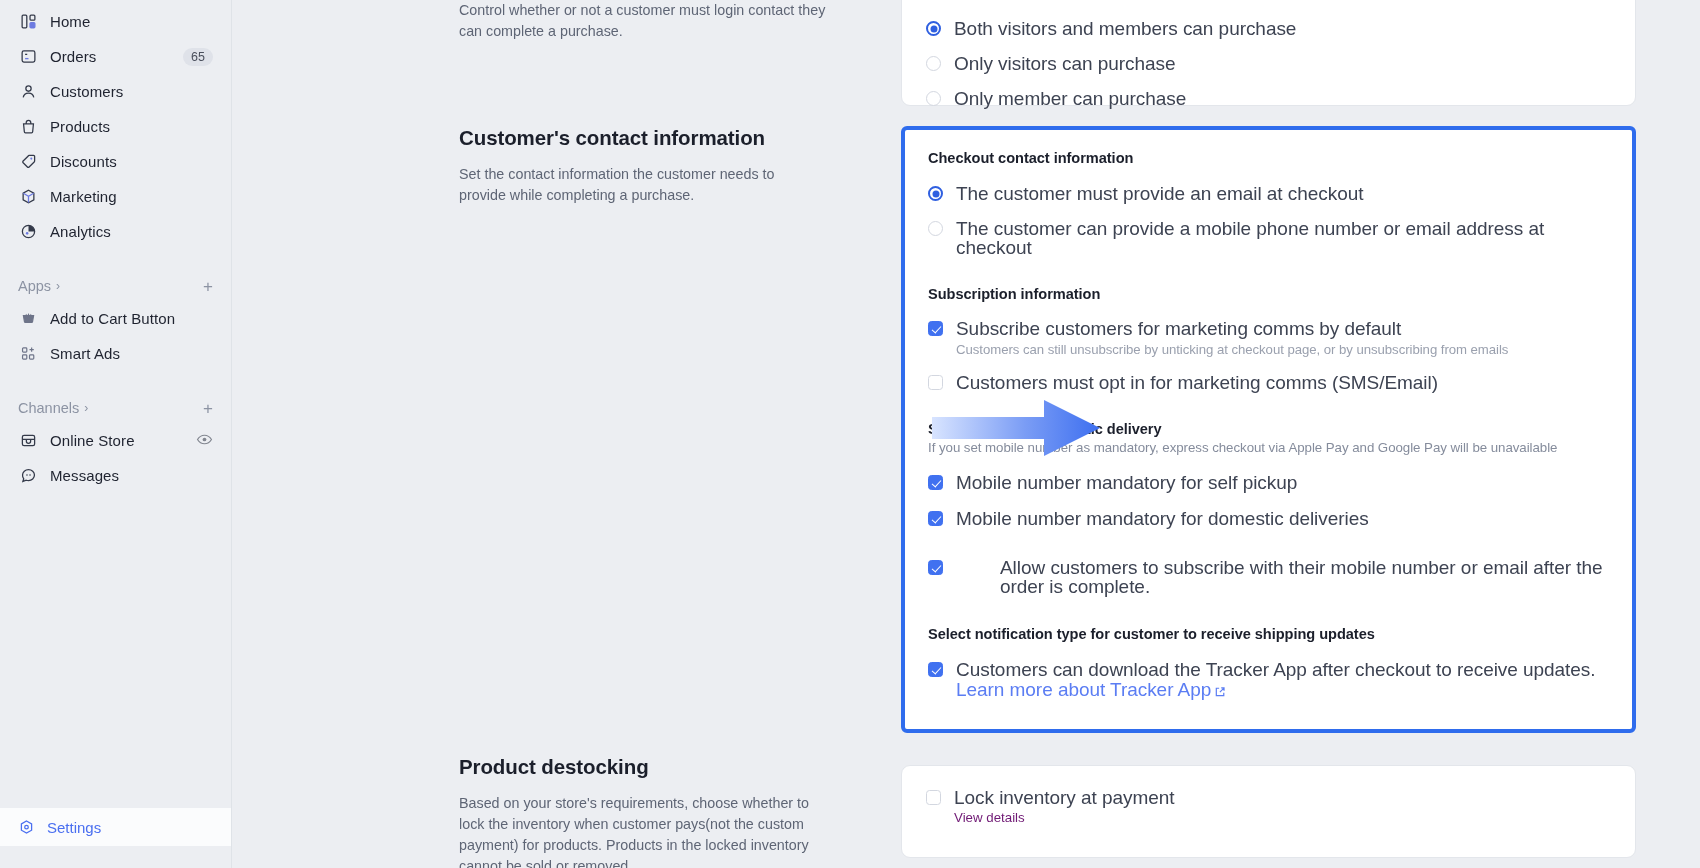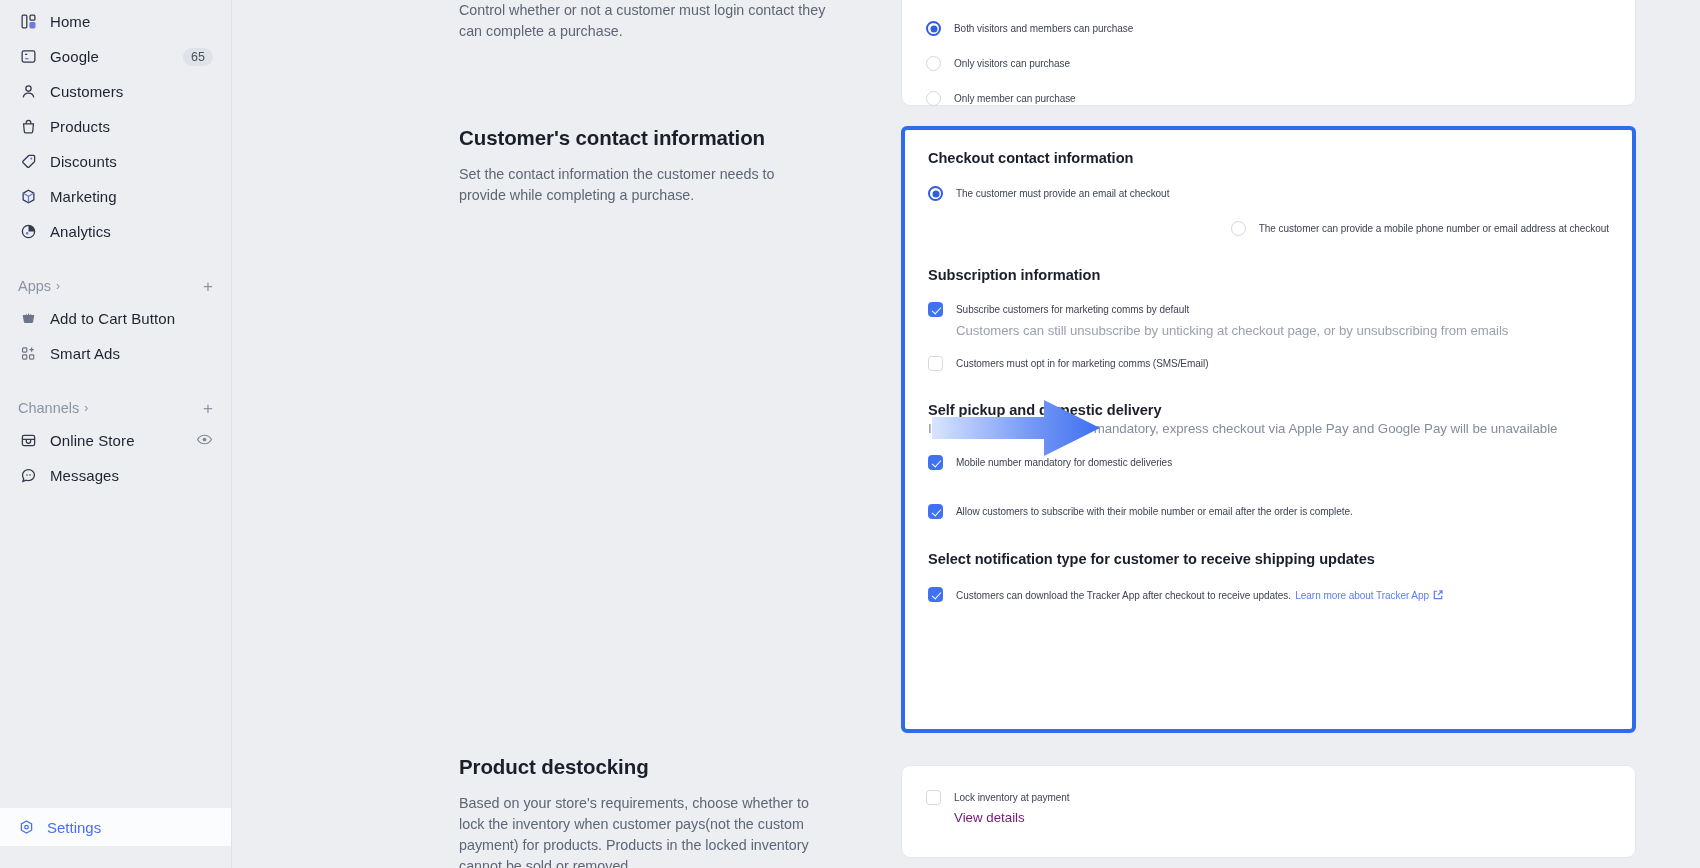--- a/index.html
+++ b/index.html
@@ -100,21 +100,21 @@
     letter-spacing: -.05px;
   }
   .grp-sub {
     font-size: 13.3px; color: #858c9c; margin-top: 3px;
     letter-spacing: -.05px;
   }
 
   .opt-row { display: flex; align-items: flex-start; }
   .opt-row + .opt-row { margin-top: 0; }
   .opt-label {
-    font-size: 10px; color: #3d4352; line-height: 19px;
+    font-size: 19px; color: #3d4352; line-height: 19px;
     letter-spacing: -.05px;
   }
   .opt-sub {
     font-size: 13.2px; color: #9aa0ae; line-height: 18px;
     margin-top: 3px; letter-spacing: -.05px;
   }
 
   .radio {
     width: 15px; height: 15px; border-radius: 50%;
     border: 1.6px solid #d3d7e0; background: #fff;
@@ -177,21 +177,21 @@
       </div>
 
       <div class="nav-item">
         <span class="ico">
           <svg width="17" height="17" viewBox="0 0 20 20" fill="none" stroke="#343a4a" stroke-width="1.5">
             <rect x="2.5" y="3.5" width="15" height="13" rx="2"></rect>
             <path d="M6 12.5h4" stroke="#6c7ae0" stroke-width="1.6"></path>
             <path d="M6 7.5h2.5"></path>
           </svg>
         </span>
-        <span class="nav-label">Google</span>
+        <span class="nav-label">Orders</span>
         <span class="badge">65</span>
       </div>
 
       <div class="nav-item">
         <span class="ico">
           <svg width="17" height="17" viewBox="0 0 20 20" fill="none" stroke="#343a4a" stroke-width="1.5">
             <circle cx="10" cy="6.6" r="3.1"></circle>
             <path d="M3.8 17c.5-3.4 3.1-5.2 6.2-5.2s5.7 1.8 6.2 5.2"></path>
           </svg>
         </span>
@@ -373,28 +373,32 @@
           </div>
           <div class="opt-row" style="margin-top:14px;">
             <span class="cbox"></span>
             <span class="opt-label">Customers must opt in for marketing comms (SMS/Email)</span>
           </div>
         </div>
 
         <div style="margin-top:29px;">
           <div class="grp-title">Self pickup and domestic delivery</div>
           <div class="grp-sub">If you set mobile number as mandatory, express checkout via Apple Pay and Google Pay will be unavailable</div>
+          <div class="opt-row" style="margin-top:18px;">
+            <span class="cbox on"></span>
+            <span class="opt-label">Mobile number mandatory for self pickup</span>
+          </div>
           <div class="opt-row" style="margin-top:17px;">
             <span class="cbox on"></span>
             <span class="opt-label">Mobile number mandatory for domestic deliveries</span>
           </div>
         </div>
 
         <div style="margin-top:30px;">
-          <div class="opt-row" style="margin-top:18px;">
+          <div class="opt-row" style="margin-top:18px;gap:44px;">
             <span class="cbox on"></span>
             <span class="opt-label">Allow customers to subscribe with their mobile number or email after the order is complete.</span>
           </div>
         </div>
 
         <div style="margin-top:30px;">
           <div class="grp-title">Select notification type for customer to receive shipping updates</div>
           <div class="opt-row" style="margin-top:18px;">
             <span class="cbox on"></span>
             <span style="max-width:654px;">

